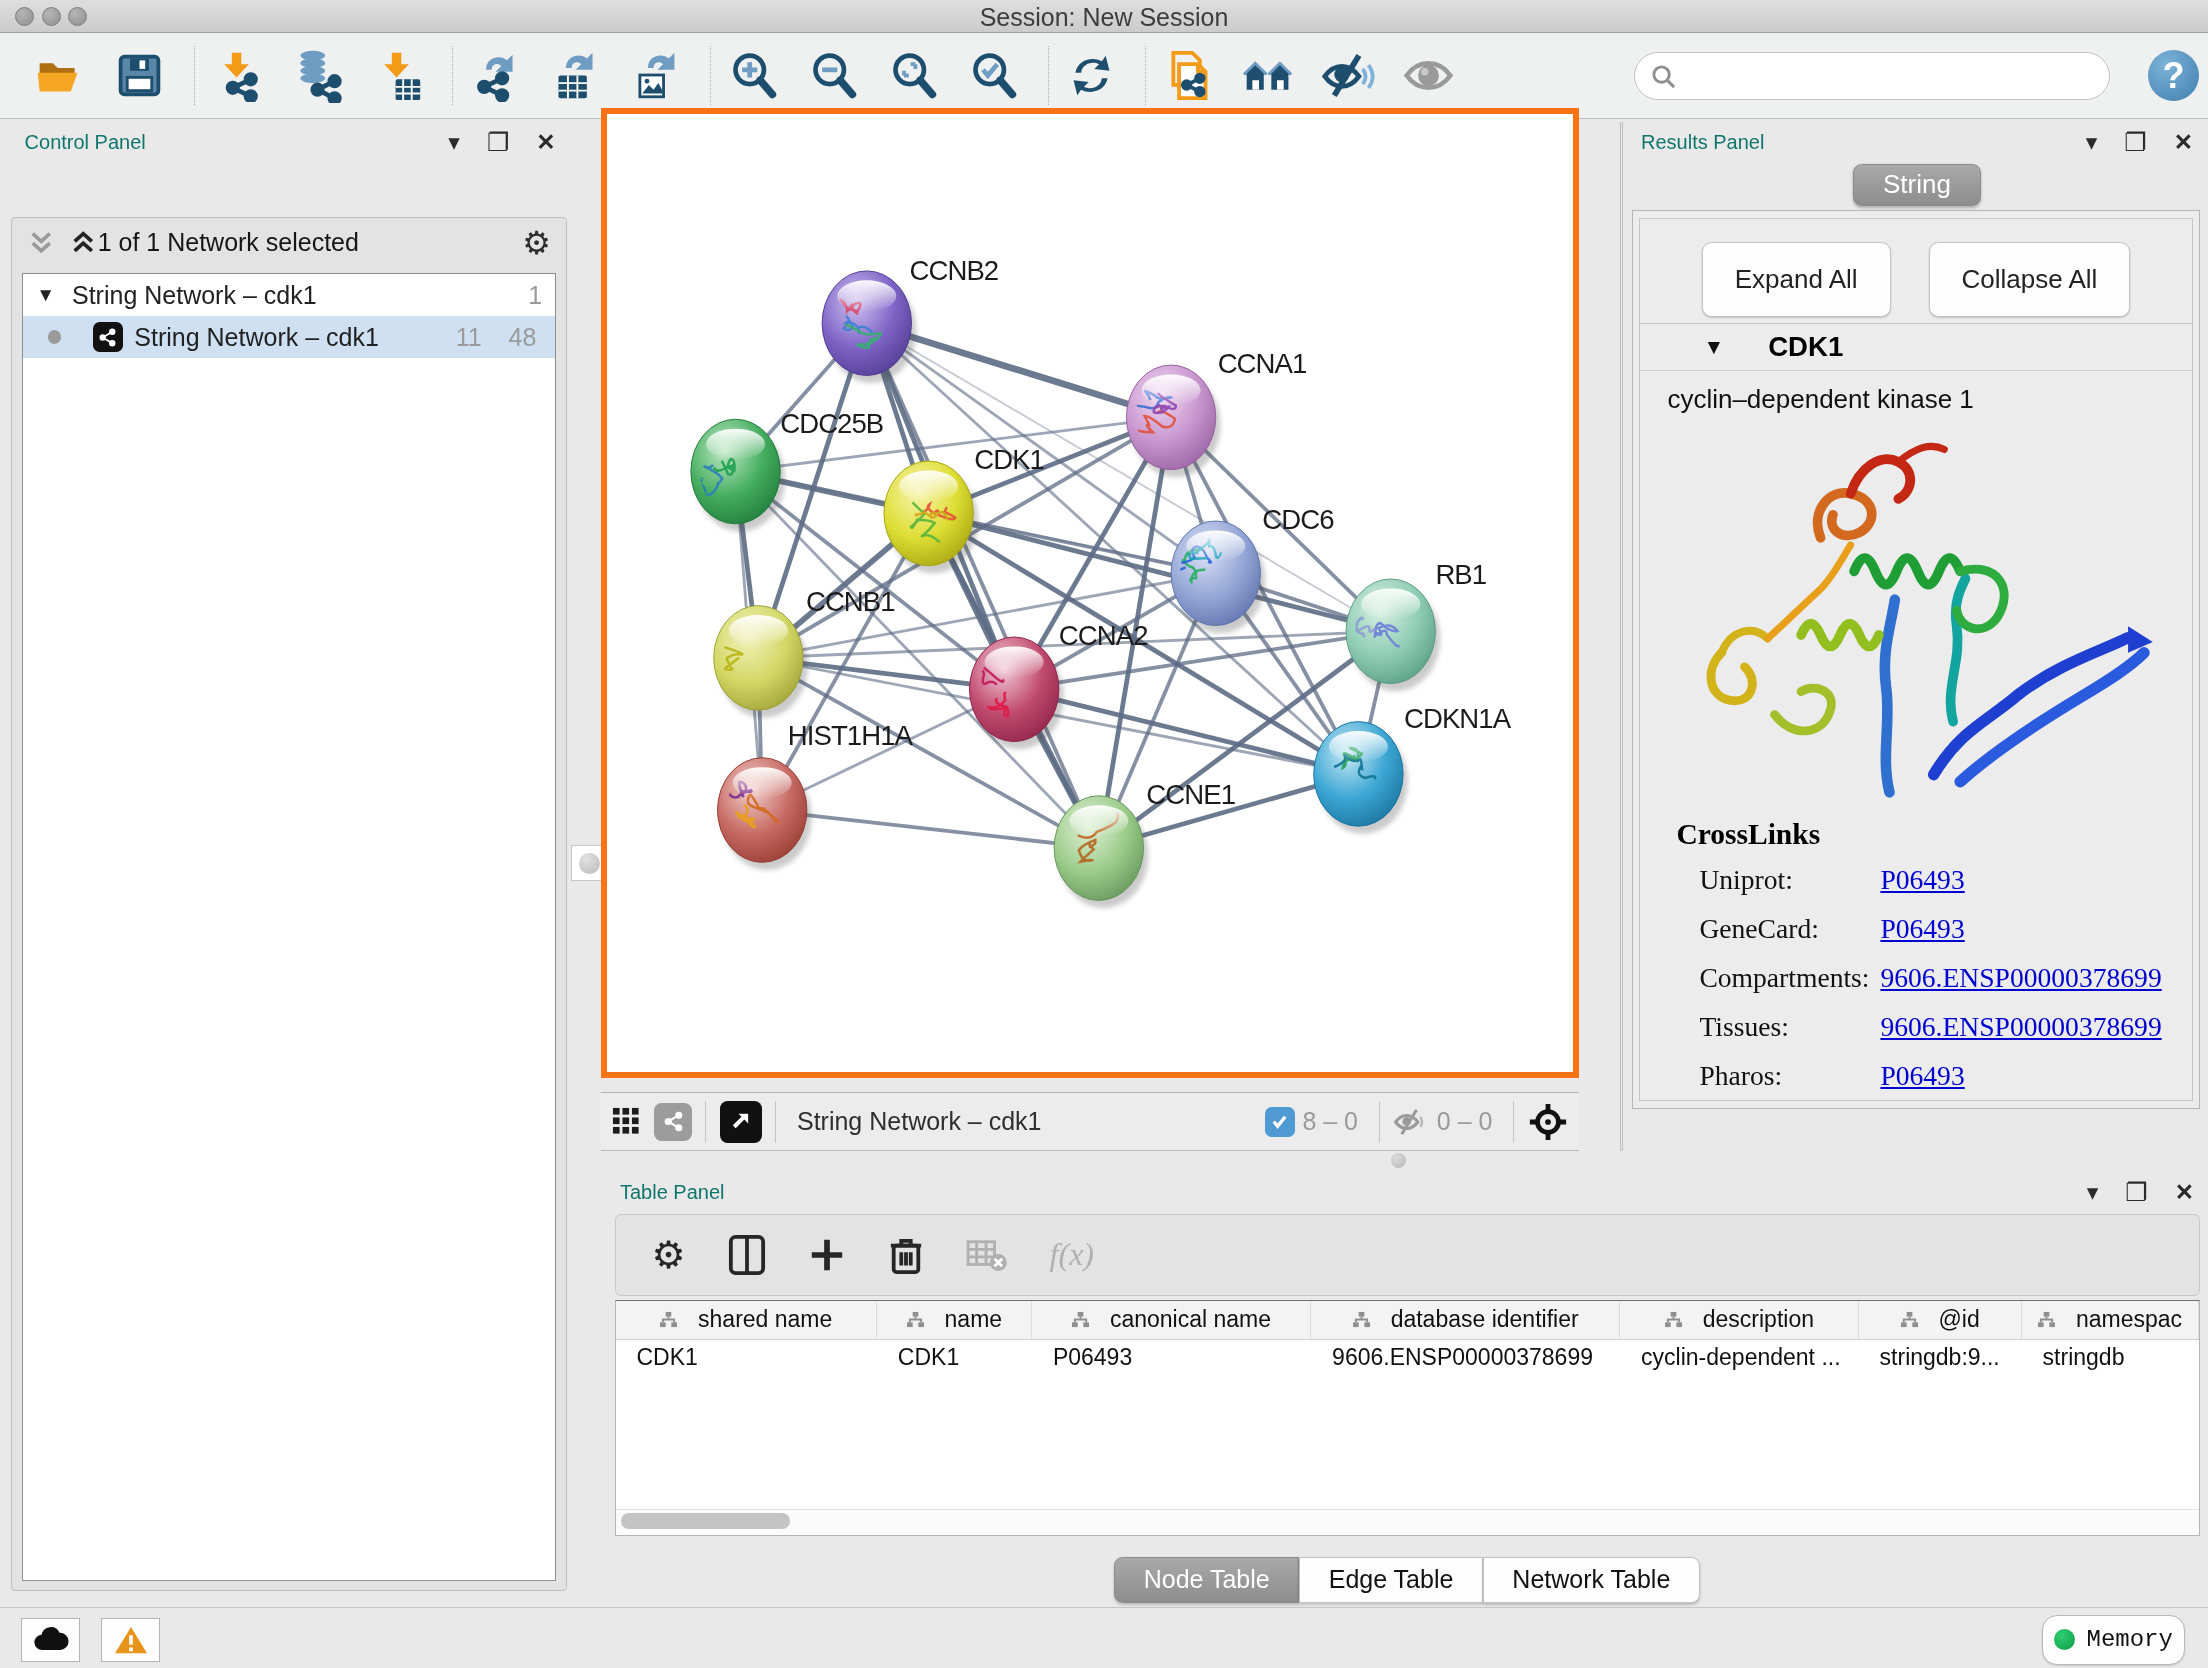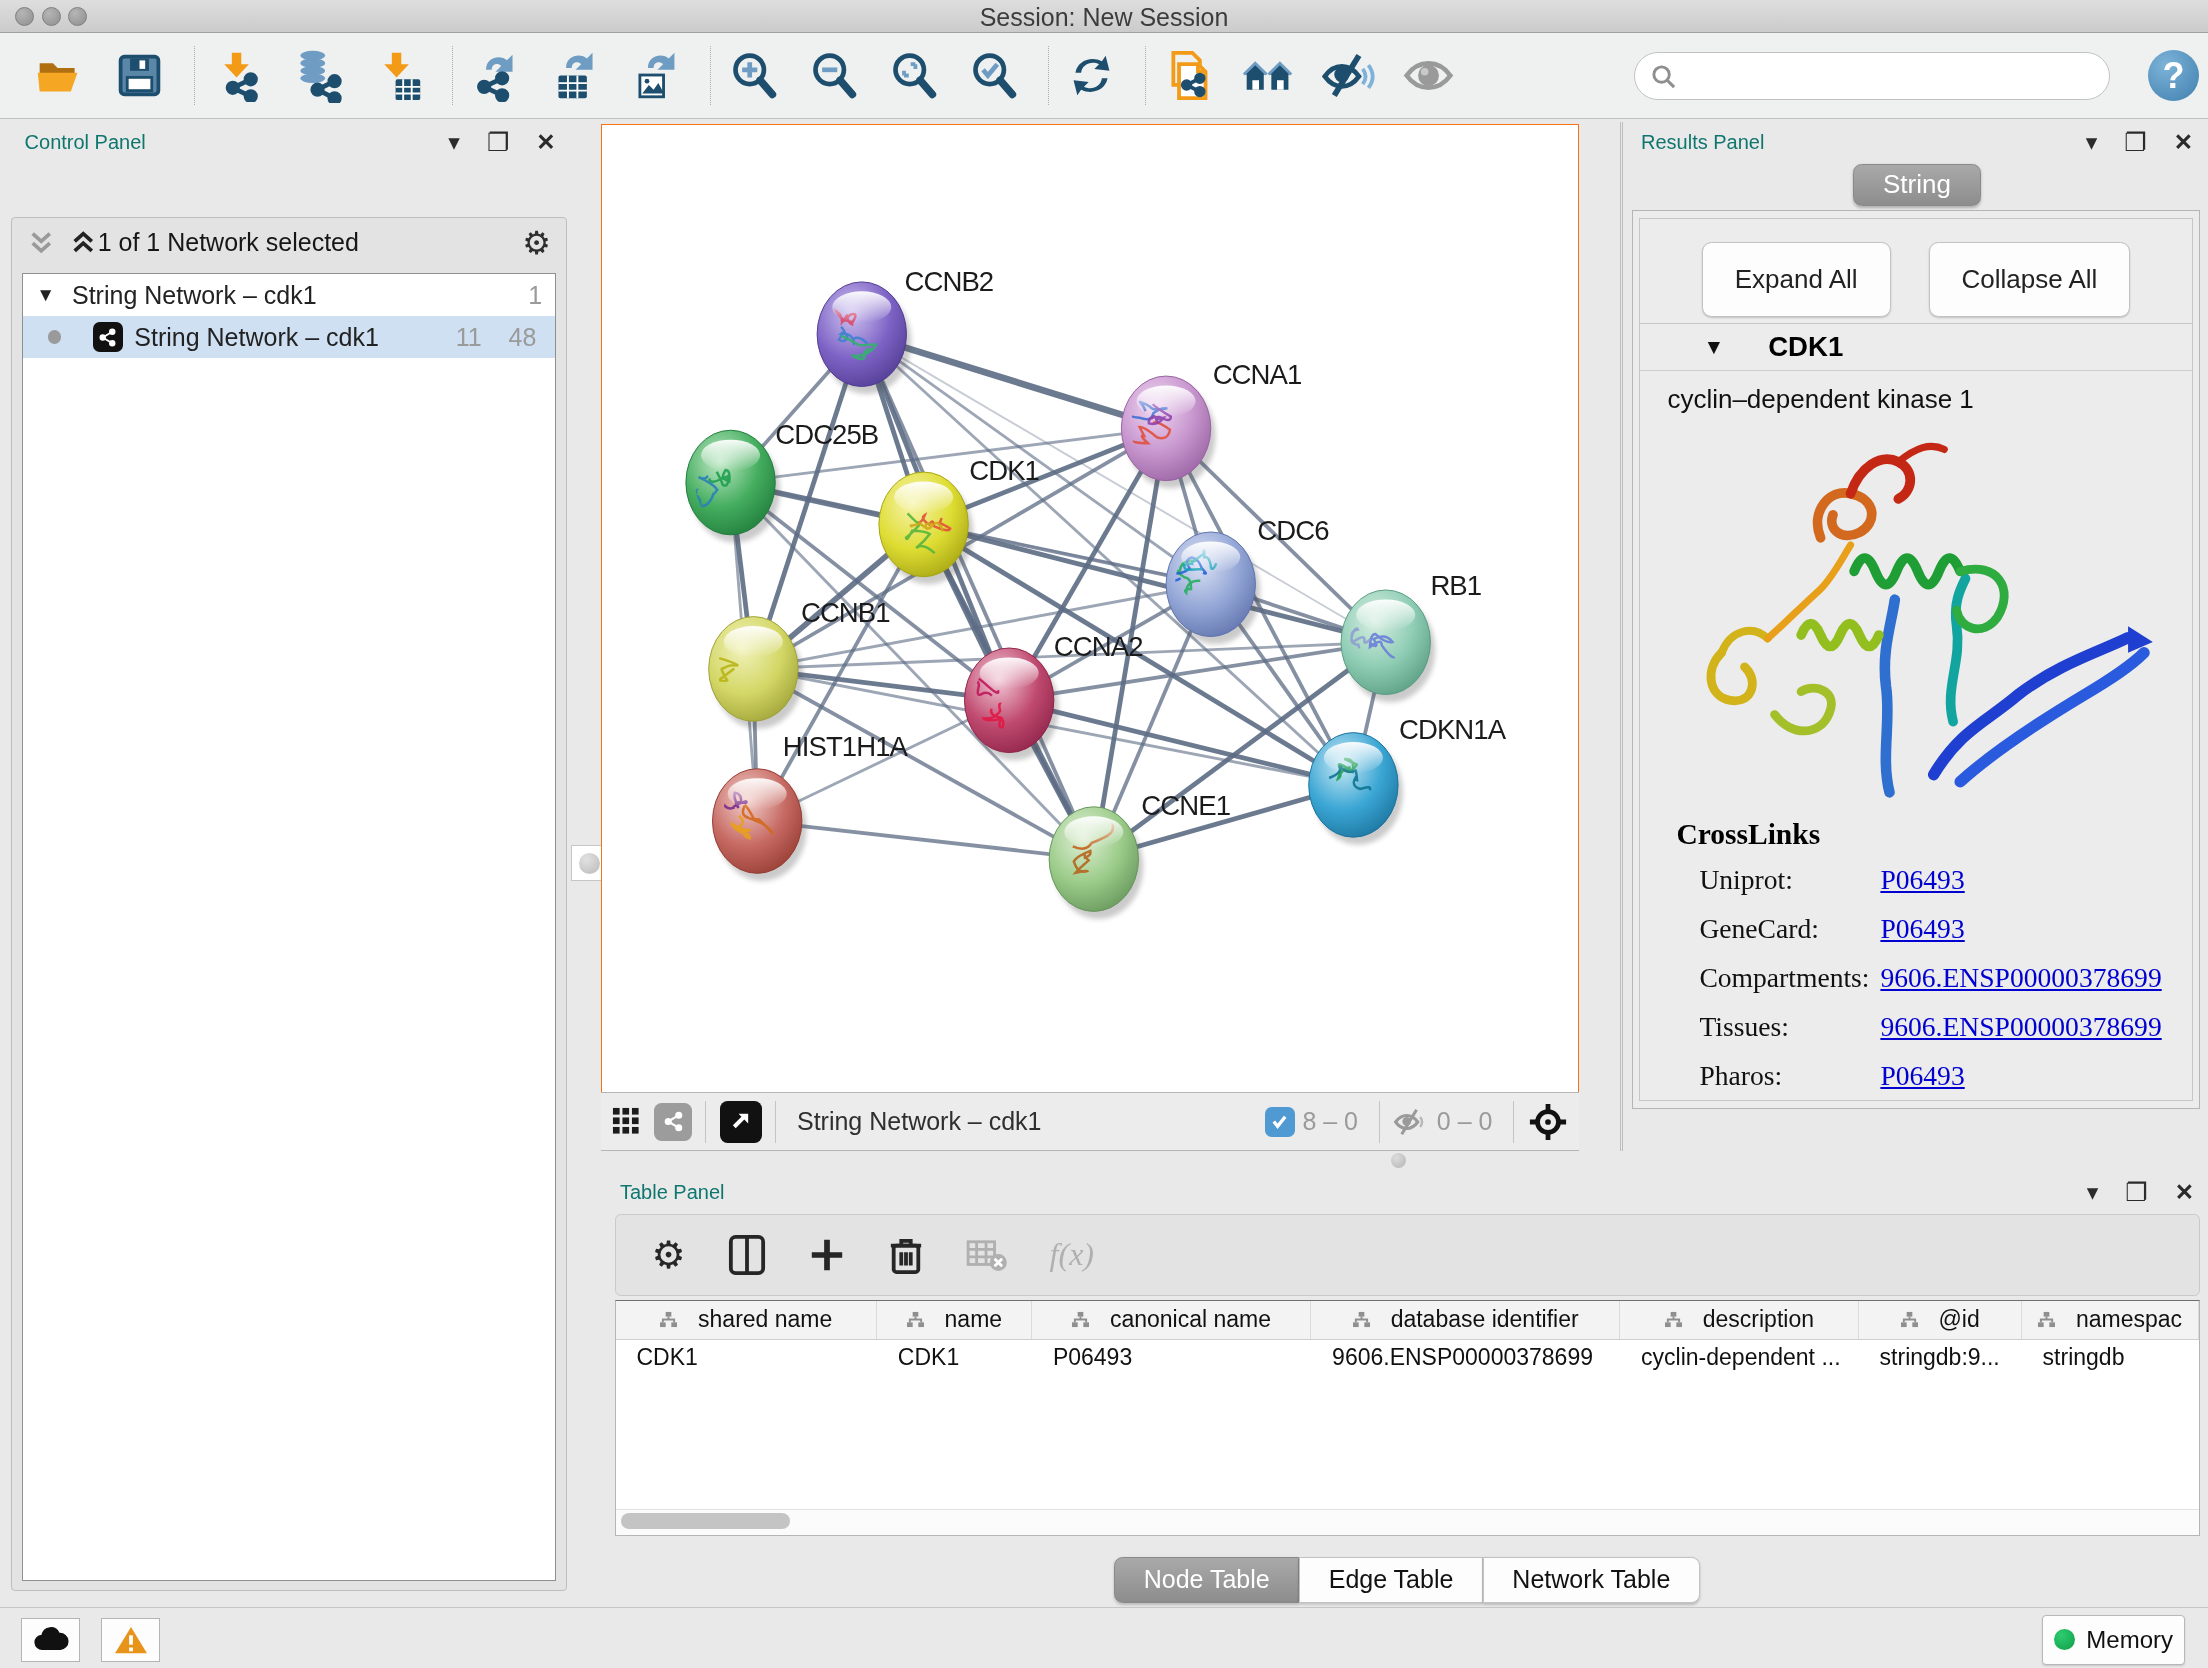--- a/index.html
+++ b/index.html
@@ -43,22 +43,22 @@
   .trow{display:flex;align-items:center;height:42px;font-size:25px;padding:0 13.3px;}
   .trow .cnt{color:#9a9a9a;margin-left:auto;}
   .trow.sel{background:#cfe0f3;}
   .share-badge{width:30px;height:30px;border-radius:6.7px;background:#111;display:flex;align-items:center;justify-content:center;margin:0 11.4px 0 32px;}
   .dot{width:13.3px;height:13.3px;border-radius:50%;background:#9a9a9a;margin-left:11.4px;}
   
   .vhandle{position:absolute;width:34px;height:34px;background:#fff;border:1px solid #c6c6c6;display:flex;align-items:center;justify-content:center;}
   .vhandle i{width:21px;height:21px;border-radius:50%;background:radial-gradient(circle at 35% 30%,#e2e2e2,#b9b9b9);display:block;}
   .hhandle{position:absolute;width:15px;height:15px;border-radius:50%;background:radial-gradient(circle at 35% 30%,#dcdcdc,#b5b5b5);}
   
-  .netcanvas{position:absolute;left:601px;top:124px;width:978px;height:970px;background:#fff;
-    border:1px solid #f97316;box-sizing:border-box;}
+  .netcanvas{position:absolute;left:601px;top:108px;width:978px;height:970px;background:#fff;
+    border:6px solid #f97316;box-sizing:border-box;}
   .net-statusbar{position:absolute;left:601px;top:1092px;width:978px;height:59px;background:#ececec;
     border-top:1px solid #b5b5b5;border-bottom:1px solid #b5b5b5;display:flex;align-items:center;padding:0 11.4px;box-sizing:border-box;}
   .ns-sep{width:0;height:42px;border-left:1px solid #c4c4c4;margin:0 13.3px;}
   .ns-title{font-size:25px;color:#2f2f2f;margin-left:7.6px;}
   .ns-count{font-size:25px;color:#9a9a9a;margin:0 7.6px;}
   .badge{border-radius:7.6px;display:flex;align-items:center;justify-content:center;}
   .right-gutter{position:absolute;left:1579px;top:122px;width:44px;height:1029px;background:#e9e9e9;border-right:3.8px double #bdbdbd;box-sizing:border-box;}
   
   .results-panel{position:absolute;left:1626px;top:122px;width:582px;height:1050px;}
   .rp-tab{width:126px;height:40px;margin:1.9px auto 5.7px auto;background:linear-gradient(#a9a9a9,#8d8d8d);
@@ -94,21 +94,21 @@
   .tp-tabs{display:flex;justify-content:center;margin-top:21px;}
   .tp-tab{font-size:25px;padding:7.6px 28.5px;background:#fdfdfd;border:1px solid #c2c2c2;color:#111;box-shadow:0 1.9px 2.9px rgba(0,0,0,.2);}
   .tp-tab.first{border-radius:8.6px 0 0 8.6px;}
   .tp-tab.last{border-radius:0 8.6px 8.6px 0;}
   .tp-tab.active{background:linear-gradient(#a9a9a9,#8d8d8d);color:#fff;border-color:#8a8a8a;}
   
   .statusbar{position:absolute;left:0;top:1607px;width:2208px;height:61px;background:#e9e9e9;border-top:1px solid #c6c6c6;}
   .sb-btn{position:absolute;top:9.5px;width:59px;height:44px;background:#fdfdfd;border:1.9px solid #b5b5b5;
     display:flex;align-items:center;justify-content:center;box-sizing:border-box;}
   .mem-btn{position:absolute;right:23px;top:6.7px;width:141px;height:48px;background:#fdfdfd;border:1px solid #b9b9b9;
-    border-radius:4px;display:flex;align-items:center;justify-content:center;gap:11.4px;font-size:24px;color:#111;box-shadow:0 1px 1.9px rgba(0,0,0,.15);}
+    border-radius:15px;display:flex;align-items:center;justify-content:center;gap:11.4px;font-size:24px;color:#111;box-shadow:0 1px 1.9px rgba(0,0,0,.15);font-family:Liberation Mono, monospace;}
   .mem-dot{width:21px;height:21px;border-radius:50%;background:radial-gradient(circle at 35% 30%,#2ecc71,#0f9d46);}
   svg{display:block;}
 </style>
 </head>
 <body>
 
 <div class="titlebar">
   <span class="traffic" style="left:15px"></span>
   <span class="traffic" style="left:42px"></span>
   <span class="traffic" style="left:68px"></span>

